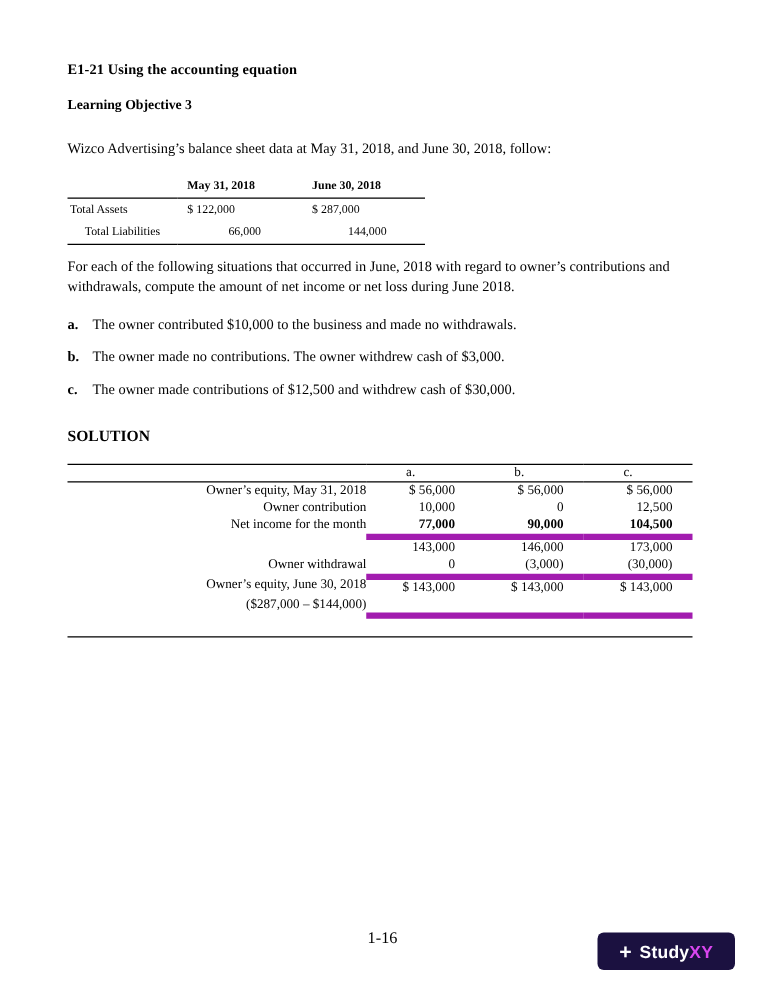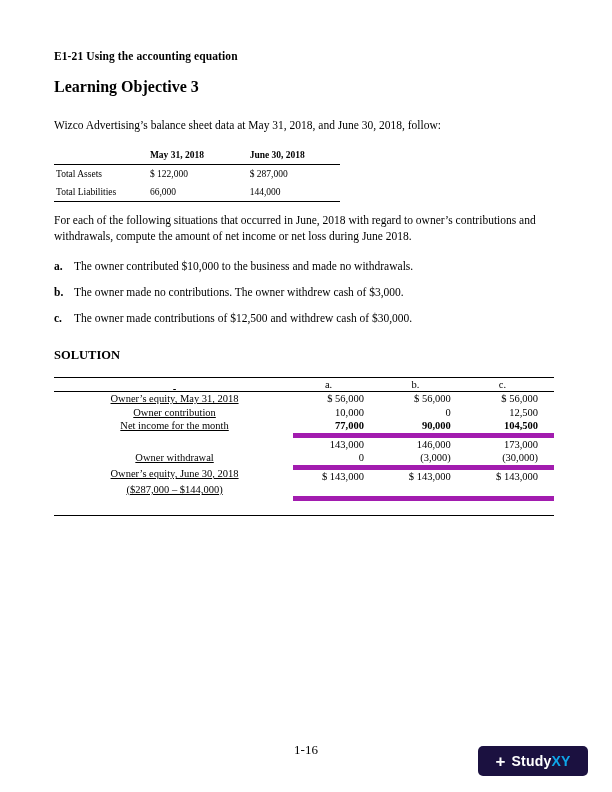--- a/index.html
+++ b/index.html
@@ -28,21 +28,21 @@
     width: 506px;
   }
   .h-bold {
     font-weight: bold;
     font-size: 11.5px;
     margin: 0 0 16px 0;
     letter-spacing: 0.1px;
   }
   .h-obj {
     font-weight: bold;
-    font-size: 16px;
+    font-size: 11px;
     margin: 0 0 22px 0;
   }
   .para {
     font-size: 11.5px;
     margin: 0 0 12px 0;
     line-height: 1.35;
   }
   
   .bs-table {
     border-collapse: collapse;
@@ -54,20 +54,21 @@
     padding: 4px 2px 4px 2px;
     text-align: left;
     font-weight: normal;
   }
   .bs-table thead th {
     font-weight: bold;
     font-size: 9.5px;
   }
   .bs-table .rule-bottom td {
     border-bottom: 1px solid #000;
+    text-align: center;
   }
   .bs-head-rule {
     border-bottom: 1px solid #000;
   }
   .col-label { width: 90px; }
   .col-may { width: 100px; padding-left: 8px !important; }
   .col-jun { width: 96px; padding-left: 6px !important; }
 
   .body-para {
     font-size: 11.5px;
@@ -98,21 +99,21 @@
   .sol-table {
     border-collapse: collapse;
     font-size: 10.5px;
     width: 500px;
   }
   .sol-table td {
     padding: 0 0 0 0;
     vertical-align: top;
     line-height: 1.28;
   }
-  .sol-table .c-desc { width: 268px; text-align: center; padding-left: 2px; text-decoration: underline;}
+  .sol-table .c-desc { width: 268px; text-align: right; padding-left: 2px;}
   .sol-table .c-num { width: 77px; text-align: right; padding-right: 16px; }
   .sol-table .c-hdr { text-align: center; padding-right: 16px; }
   .top-rule td { border-top: 1.2px solid #000; }
   .hdr-rule td { border-bottom: 1px solid #000; }
   .b { font-weight: bold; }
   .num-ul { border-bottom: 5px solid #a21caf; }
   .final-rule {
     border-top: 1px solid #000;
     width: 500px;
     margin-top: 14px;
@@ -142,21 +143,21 @@
     font-weight: bold;
     letter-spacing: 0.2px;
   }
   .badge .plus {
     font-size: 17px;
     font-weight: bold;
     margin-right: 6px;
     line-height: 1;
   }
   .badge .xy {
-    color: #0ea5e9;
+    color: #d946ef;
   }
 </style>
 </head>
 <body>
 
 <div class="page">
   <div class="content">
 
     <div class="h-bold">E1-21 Using the accounting equation</div>
 

